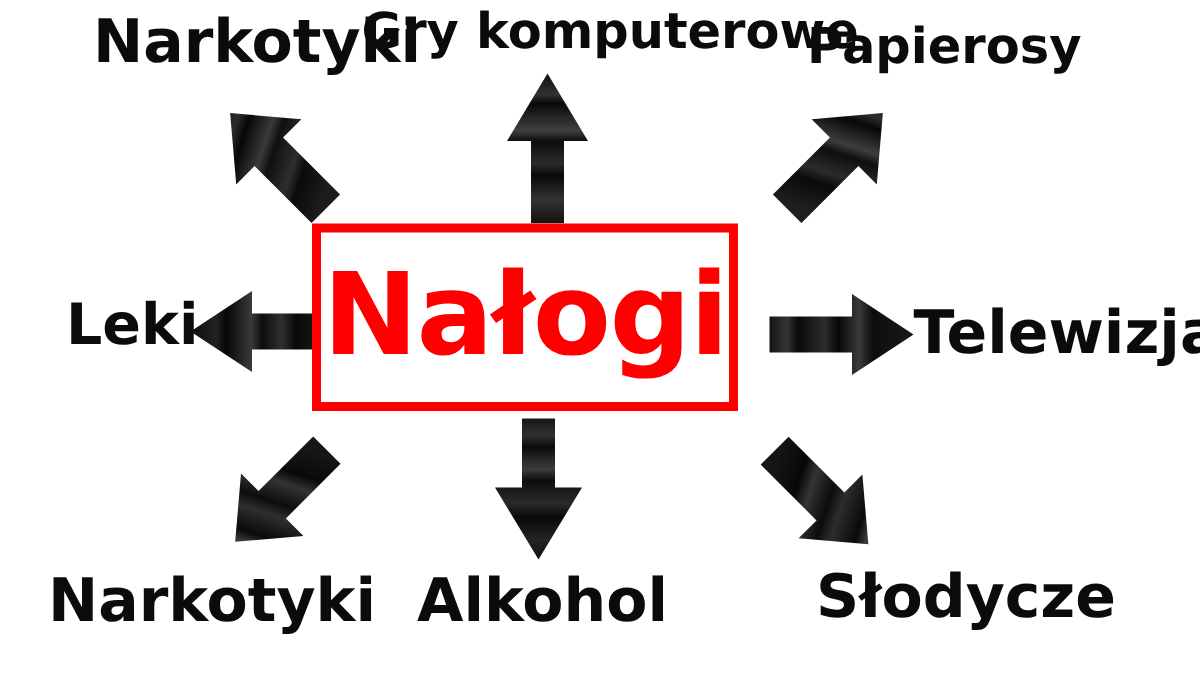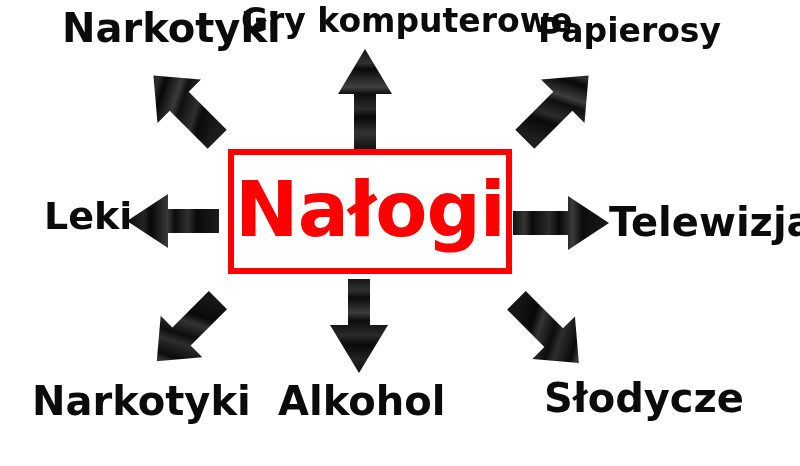--- a/index.html
+++ b/index.html
@@ -12,21 +12,21 @@
     width: 800px;
     height: 466px;
     background: #ffffff;
     overflow: hidden;
     font-family: "DejaVu Sans", sans-serif;
   }
 
   
   .center-box {
     position: absolute;
-    left: 228px;
+    left: 208px;
     top: 149px;
     width: 284px;
     height: 125px;
     box-sizing: border-box;
     border: 6px solid #fe0000;
     background: #ffffff;
     display: flex;
     align-items: center;
     justify-content: center;
     z-index: 5;

